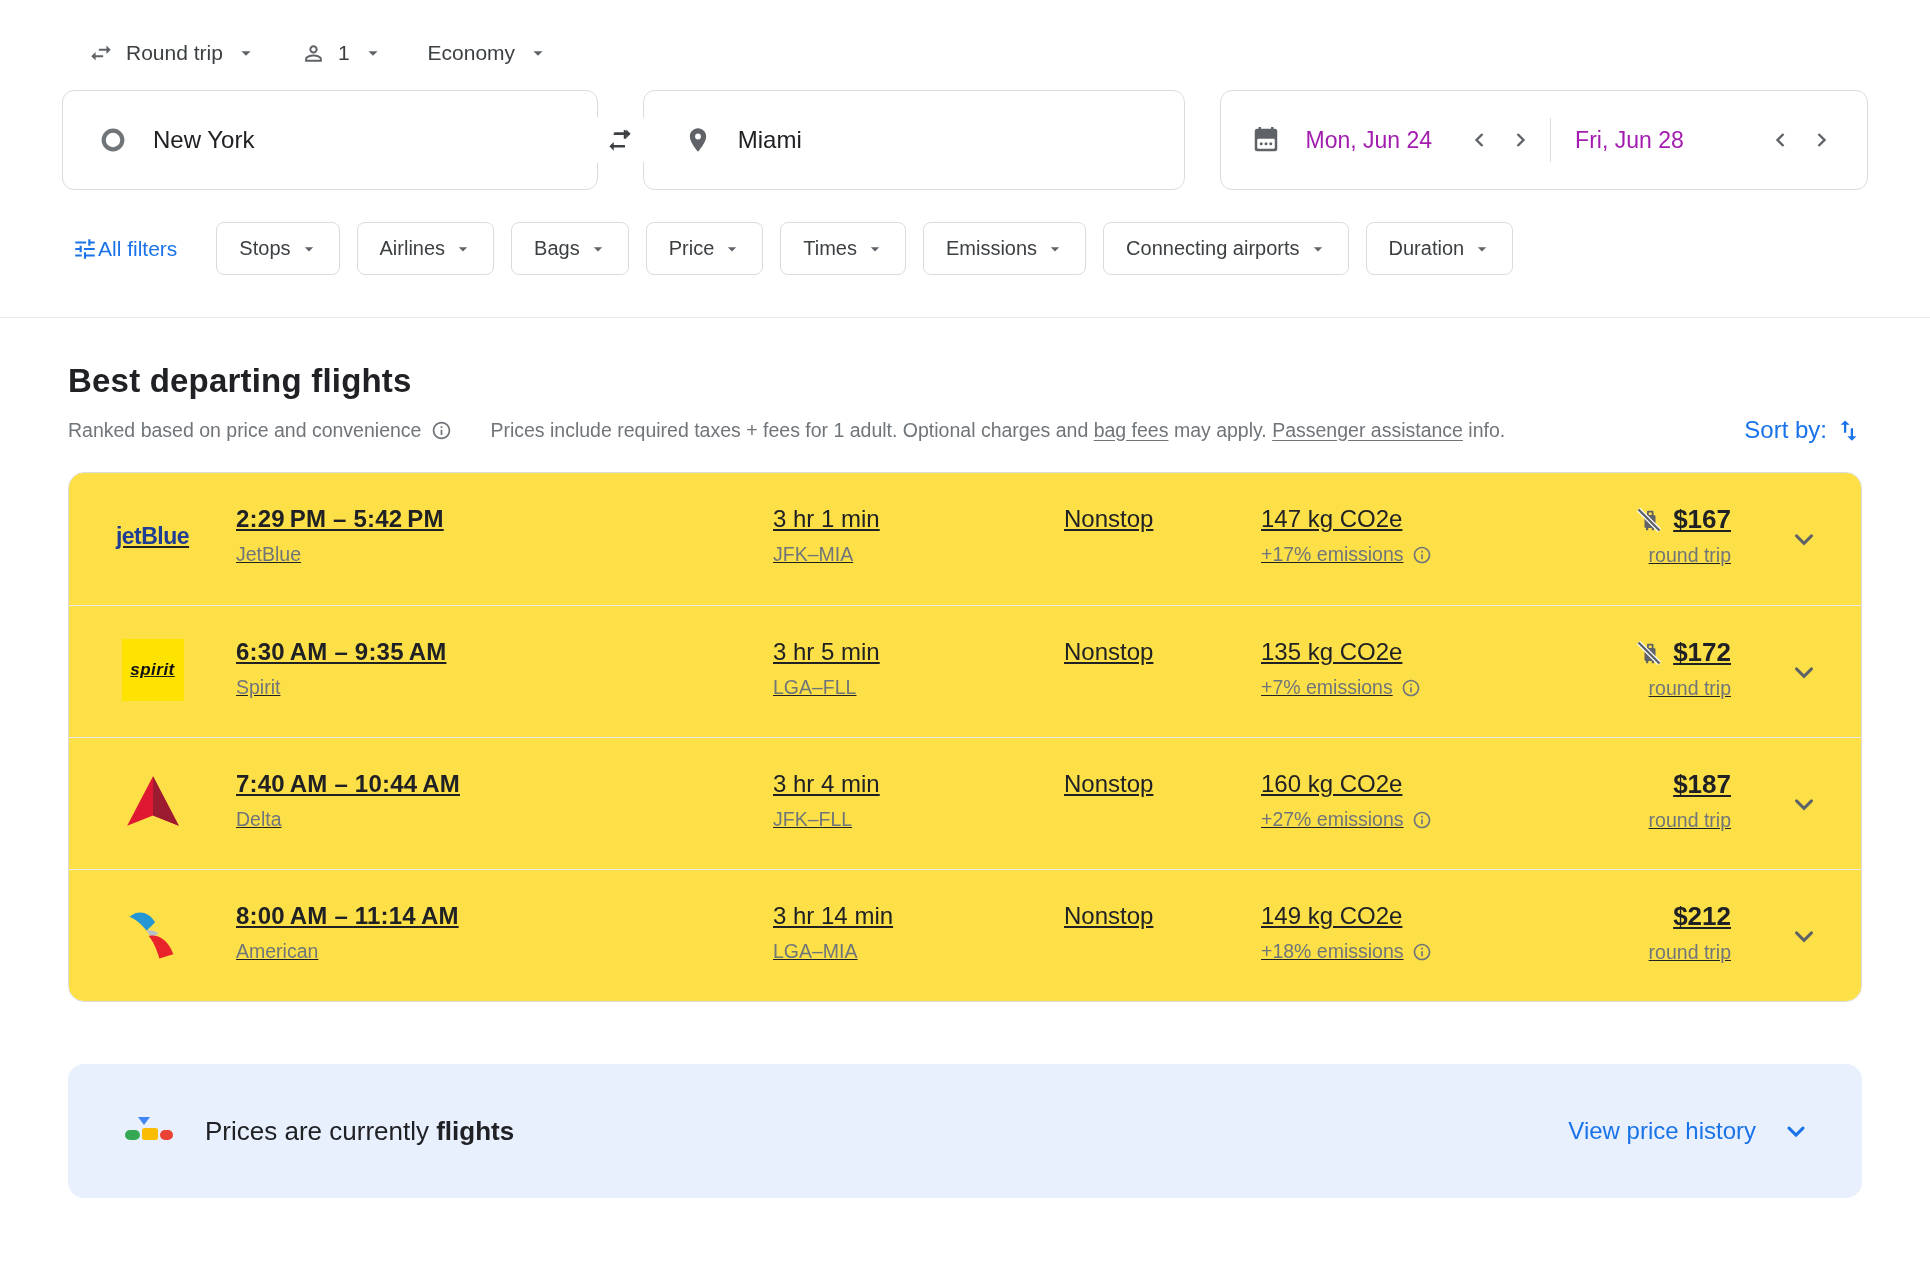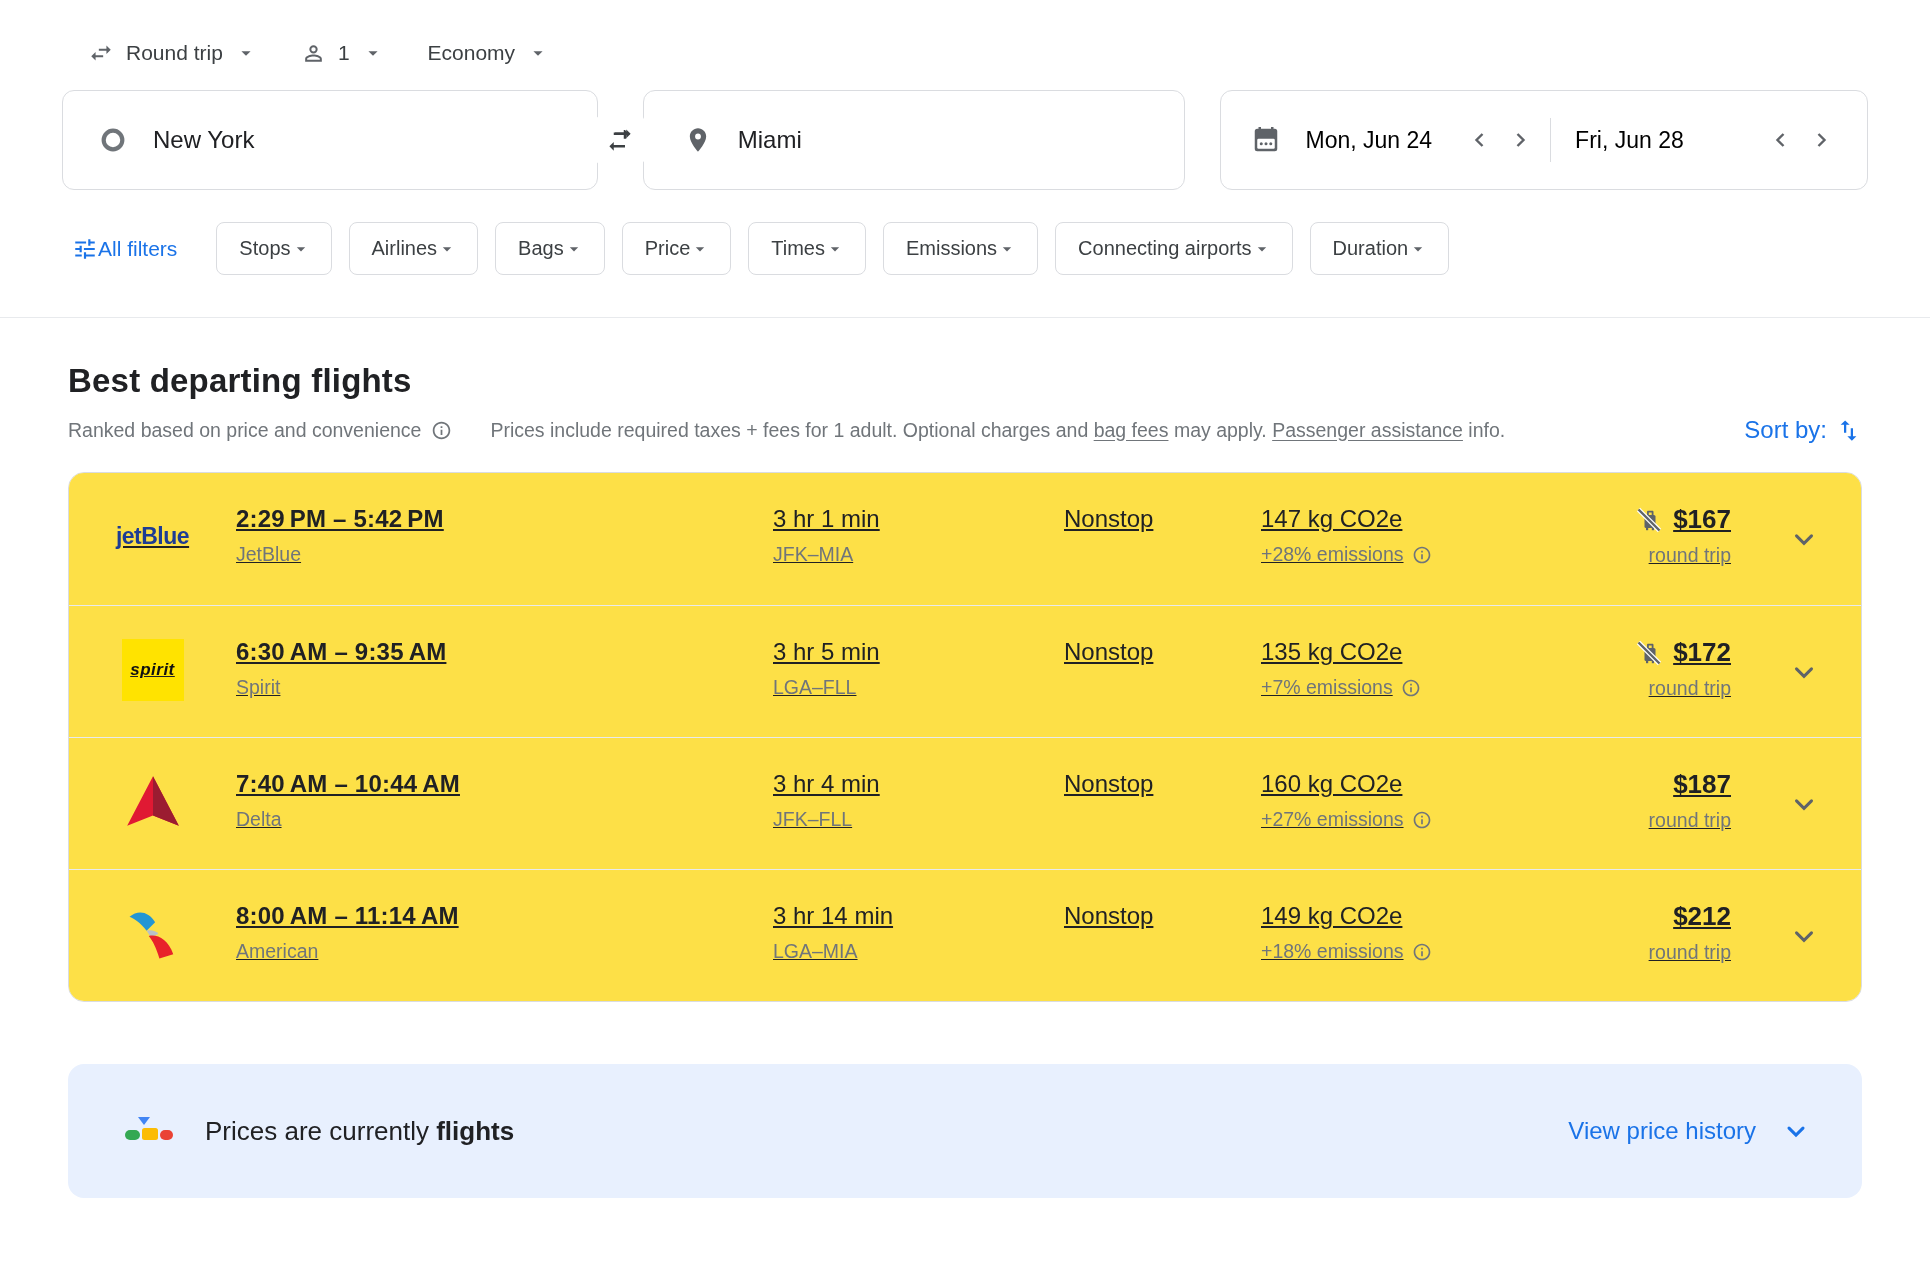--- a/index.html
+++ b/index.html
@@ -14,30 +14,30 @@
   
   .search-row { display: flex; margin: 24px 62px 0 62px; height: 100px; position: relative; }
   .sbox { border: 1px solid #dadce0; border-radius: 12px; display: flex; align-items: center; height: 100px; background:#fff; }
   .sbox.origin { width: 548px; padding-left: 36px; }
   .gap-swap { width: 45px; position: relative; flex: none; }
   .sbox.dest  { width: 555px; padding-left: 40px; }
   .date-box   { width: 662px; margin-left: 35px; padding: 0 26px 0 30px; }
   .sbox .place-label { font-size: 24px; color: #202124; margin-left: 26px; }
   .swap-btn { position: absolute; top: 18px; left: -10px; width: 64px; height: 64px; border-radius: 50%;
     background: #fff; border: none; display: flex; align-items: center; justify-content: center; cursor: pointer; z-index: 2; }
-  .date-box .dtext { font-size: 23px; color: #000000; margin-left: 24px; white-space: nowrap; }
+  .date-box .dtext { font-size: 23px; color: #a21caf; margin-left: 24px; white-space: nowrap; }
   .chev-btn { background: none; border: none; padding: 8px; cursor: pointer; display:flex; align-items:center; }
   .vsep { width: 1px; height: 44px; background: #dadce0; margin: 0 10px; }
   .ml-a { margin-left: auto; }
 
   
   .filters-row { display: flex; align-items: center; gap: 17px; margin: 32px 0 0 72px; }
   .allf { display: flex; align-items: center; gap: 0; color: #1a73e8; font-size: 21px; font-weight: 500;
     background: none; border: none; cursor: pointer; margin-right: 22px; }
-  .pill { display: flex; align-items: center; gap: 0; height: 53px; padding: 0 20px 0 22px;
+  .pill { display: flex; align-items: center; gap: 8px; height: 53px; padding: 0 20px 0 22px;
     border: 1px solid #dadce0; border-radius: 8px; background: #fff; font-size: 20px; color: #3c4043; cursor: pointer;
     font-family: "Liberation Sans", sans-serif; }
 
   .hrule { border: none; border-top: 1px solid #e8eaed; margin-top: 42px; }
 
   
   .res-head { margin: 44px 68px 0 68px; }
   .res-title { font-size: 33px; font-weight: 700; letter-spacing: .2px; }
   .sub-row { display: flex; align-items: center; margin-top: 16px; }
   .ranknote { font-size: 19.5px; color: #70757a; }
@@ -249,21 +249,21 @@
     <div>
       <div class="l1">3 hr 1 min</div>
       <div class="l2">JFK–MIA</div>
     </div>
     <div>
         <div class="l1">Nonstop</div>
       </div>
     <div>
       <div class="l1">147 kg CO2e</div>
       <div class="l2">
-          <span>+28% emissions</span>
+          <span>+17% emissions</span>
         <svg width="20" height="20" viewBox="0 0 24 24">
             <path fill="#70757a" d="M11 7h2v2h-2zm0 4h2v6h-2zm1-9C6.48 2 2 6.48 2 12s4.48 10 10 10 10-4.48 10-10S17.52 2 12 2zm0 18c-4.41 0-8-3.59-8-8s3.59-8 8-8 8 3.59 8 8-3.59 8-8 8z"></path>
           </svg>
       </div>
     </div>
     <div class="price-cell">
       <div class="price-line">
         <svg width="28" height="28" viewBox="0 0 28 28">
           <path fill="#5f6368" d="M12 9V5.8c0-.6.5-1.1 1.1-1.1h4.3c.6 0 1.1.5 1.1 1.1V9h-1.8V6.6h-2.9V9H12z"></path>
           <rect x="9.5" y="9" width="11" height="13" rx="1.6" fill="#5f6368"></rect>

